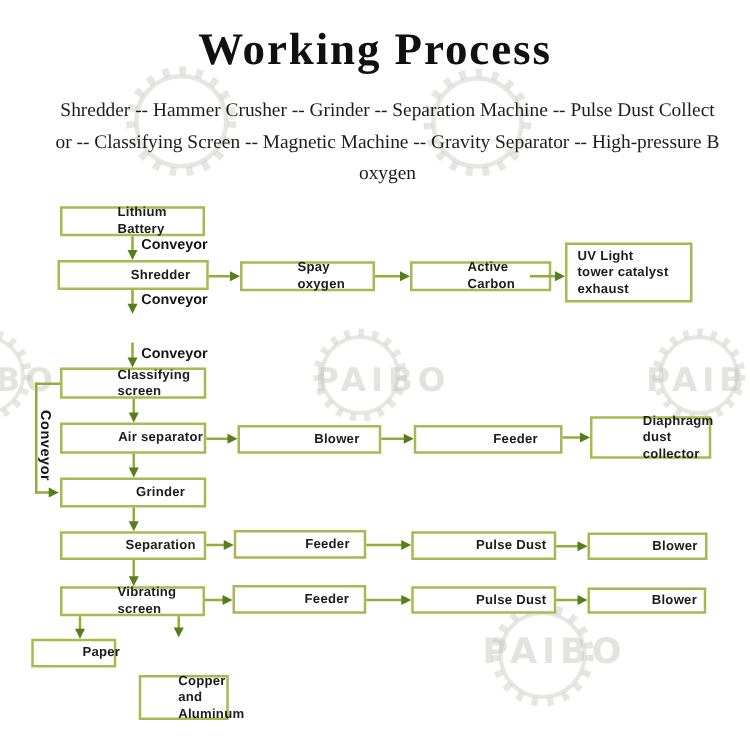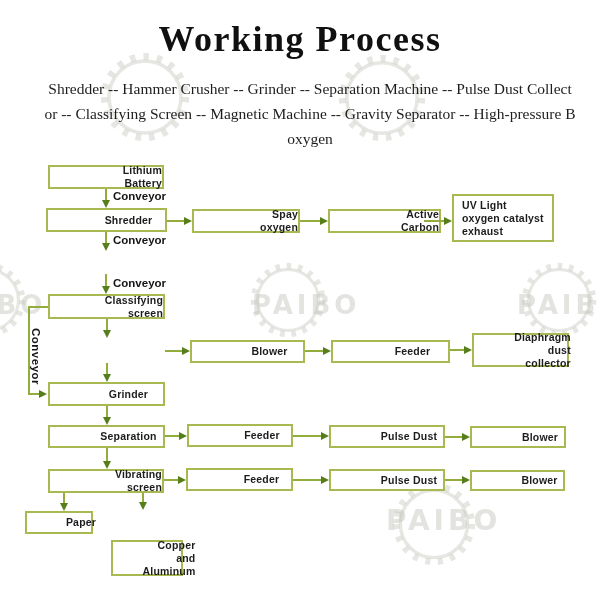--- a/index.html
+++ b/index.html
@@ -13,21 +13,21 @@
             font-family:"Liberation Serif",serif;font-size:15.5px;line-height:25px;
             color:#1d1d1d;z-index:3;padding-left:10px;}
   .subtitle span{display:block;white-space:nowrap;}
   
   .wm{position:absolute;z-index:1;}
   .gear{color:rgba(210,210,202,0.55);}
   .wm-text{position:absolute;font-family:"DejaVu Sans",sans-serif;font-weight:bold;
            color:rgba(196,196,189,0.48);letter-spacing:4px;}
   
   .box{position:absolute;box-sizing:border-box;border:2px solid #a9b851;background:#ffffff;
-       display:flex;align-items:center;justify-content:center;text-align:right;
+       display:flex;align-items:center;justify-content:center;text-align:left;
        font-weight:bold;font-size:10.5px;letter-spacing:0.2px;color:#1c1c1c;
        white-space:pre-line;line-height:13px;z-index:2;padding-left:44px;}
   .box.left{justify-content:flex-start;text-align:left;padding-left:8px;}
   
   .clabel{position:absolute;font-weight:bold;font-size:11.5px;color:#151515;z-index:2;text-align:center;}
   .clabel.vert{writing-mode:vertical-rl;letter-spacing:0.5px;}
   
   .vline{position:absolute;width:2px;background:#93ad3d;z-index:2;}
   .hline{position:absolute;height:2px;background:#93ad3d;z-index:2;}
   .head-down{position:absolute;width:0;height:0;border-left:4px solid transparent;
@@ -88,31 +88,32 @@
   <div class="title">Working Process</div>
   <div class="subtitle">
     <span>Shredder -- Hammer Crusher -- Grinder -- Separation Machine -- Pulse Dust Collect</span>
     <span>or -- Classifying Screen -- Magnetic Machine -- Gravity Separator -- High-pressure B</span>
     <span>oxygen</span>
   </div>
 
   <div class="box" style="left:48px;top:165px;width:116px;height:24px">Lithium Battery</div>
   <div class="box" style="left:46px;top:208px;width:121px;height:24px">Shredder</div>
   <div class="box" style="left:48px;top:294px;width:117px;height:25px">Classifying screen</div>
+  <div class="box" style="left:48px;top:338px;width:117px;height:25px">Air separator</div>
   <div class="box" style="left:48px;top:382px;width:117px;height:24px">Grinder</div>
   <div class="box" style="left:48px;top:425px;width:117px;height:23px">Separation</div>
   <div class="box" style="left:48px;top:469px;width:116px;height:24px">Vibrating screen</div>
   <div class="box" style="left:25px;top:511px;width:68px;height:23px">Paper</div>
   <div class="box" style="left:111px;top:540px;width:72px;height:36px">Copper and
 Aluminum</div>
 
   <div class="box" style="left:192px;top:209px;width:108px;height:24px">Spay oxygen</div>
   <div class="box" style="left:328px;top:209px;width:113px;height:24px">Active Carbon</div>
   <div class="box left" style="left:452px;top:194px;width:102px;height:48px">UV Light
-oxygen catalyst
+tower catalyst
 exhaust</div>
 
   <div class="box" style="left:190px;top:340px;width:115px;height:23px">Blower</div>
   <div class="box" style="left:331px;top:340px;width:119px;height:23px">Feeder</div>
   <div class="box" style="left:472px;top:333px;width:97px;height:34px">Diaphragm
 dust collector</div>
 
   <div class="box" style="left:187px;top:424px;width:106px;height:23px">Feeder</div>
   <div class="box" style="left:329px;top:425px;width:116px;height:23px">Pulse Dust</div>
   <div class="box" style="left:470px;top:426px;width:96px;height:22px">Blower</div>

